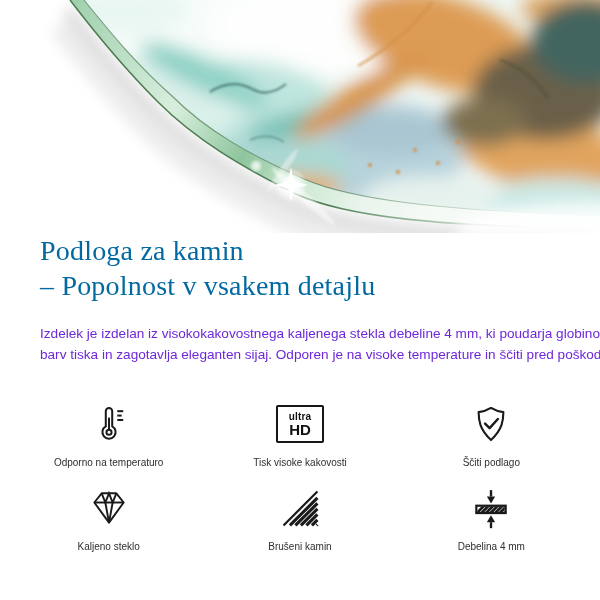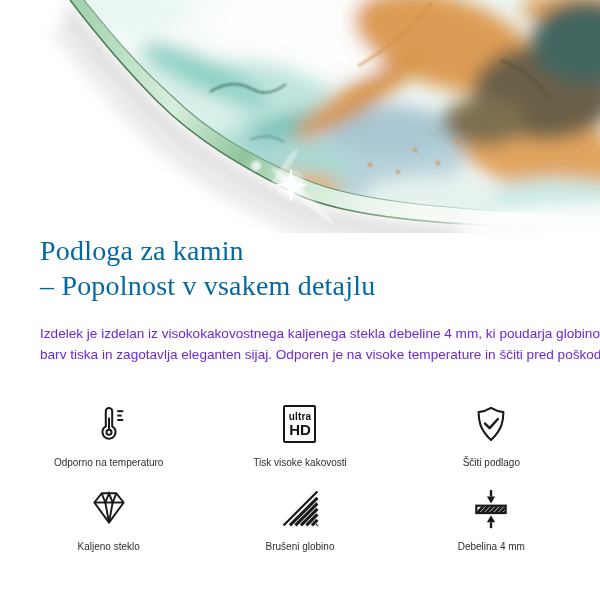--- a/index.html
+++ b/index.html
@@ -16,21 +16,21 @@
   .desc span { display:block; white-space:nowrap; }
 
   .features { position:absolute; left:13px; top:400px; width:574px;
               display:grid; grid-template-columns:1fr 1fr 1fr; row-gap:16px; }
   .feature { display:flex; flex-direction:column; align-items:center; }
   .icon-wrap { height:48px; display:flex; align-items:center; justify-content:center; }
   .feature .label { margin-top:9px; font-size:10px; color:#2e2e2e; }
 
   .icon-svg { stroke:#1a1a1a; fill:none; stroke-width:2.2; }
 
-  .uhd-box { width:33px; height:38px; border:2.6px solid #161616; border-radius:2px;
+  .uhd-box { width:48px; height:38px; border:2.6px solid #161616; border-radius:2px;
              display:flex; flex-direction:column; align-items:center; justify-content:center;
              color:#111; }
   .uhd-top { font-size:10px; font-weight:bold; line-height:10px; letter-spacing:0.2px; }
   .uhd-bottom { font-size:15px; font-weight:bold; line-height:15px; }
 </style>
 </head>
 <body>
 
 <div class="hero">
 <svg width="600" height="233" viewBox="0 0 600 233">
@@ -191,21 +191,21 @@
       <svg width="44" height="44" viewBox="0 0 48 48" stroke="#1a1a1a" fill="none">
         <line x1="6" y1="43" x2="43" y2="6" stroke-width="2.4"></line>
         <line x1="13" y1="43" x2="43" y2="13" stroke-width="3.4"></line>
         <line x1="19" y1="43" x2="43" y2="19" stroke-width="3.4"></line>
         <line x1="25" y1="43" x2="43" y2="25" stroke-width="3.4"></line>
         <line x1="31" y1="43" x2="43" y2="31" stroke-width="3.4"></line>
         <line x1="37" y1="43" x2="43" y2="37" stroke-width="3.4"></line>
         <line x1="42.2" y1="43" x2="43" y2="42.2" stroke-width="3.4"></line>
       </svg>
     </div>
-    <span class="label">Brušeni globino</span>
+    <span class="label">Brušeni kamin</span>
   </div>
 
   <div class="feature">
     <div class="icon-wrap">
       <svg width="44" height="44" viewBox="0 0 48 48" stroke="#1a1a1a" fill="none">
         <defs>
           <clipPath id="barClip">
               <rect x="9" y="22" width="30" height="7"></rect>
             </clipPath>
         </defs>

